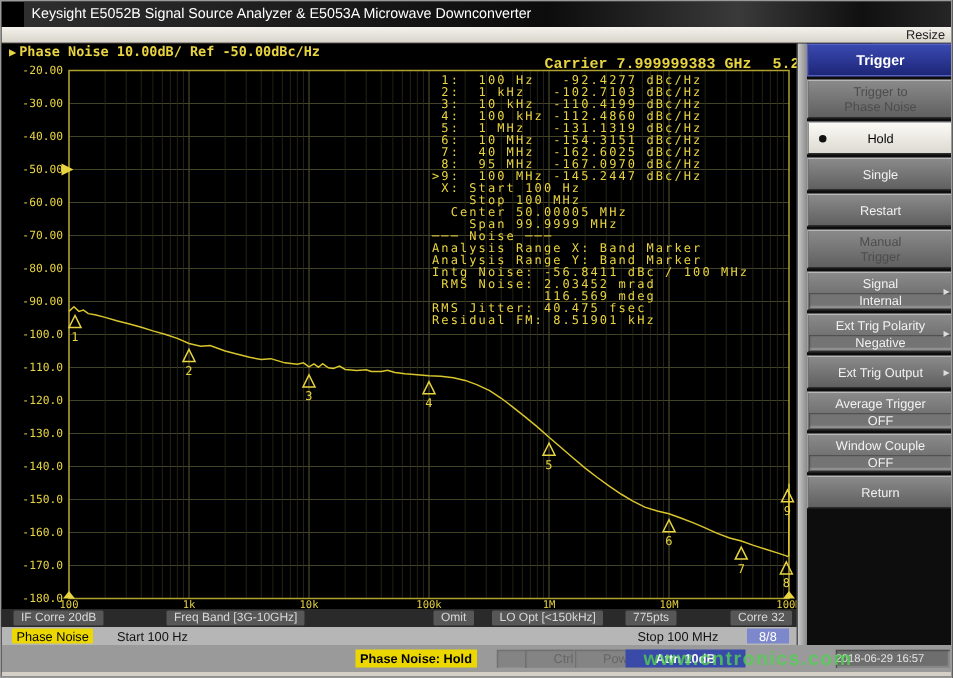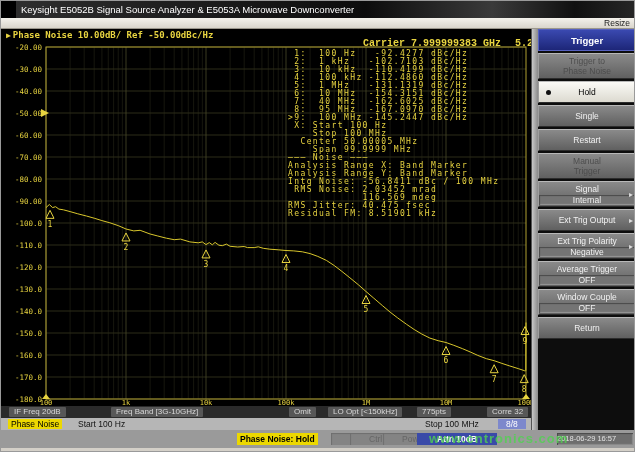--- a/index.html
+++ b/index.html
@@ -225,21 +225,21 @@
 ─── Noise ───
 Analysis Range X: Band Marker
 Analysis Range Y: Band Marker
 Intg Noise: -56.8411 dBc / 100 MHz
  RMS Noise: 2.03452 mrad
             116.569 mdeg
 RMS Jitter: 40.475 fsec
 Residual FM: 8.51901 kHz</pre>
 
     <div id="row1">
-      <span class="seg" style="left:8px">IF Freq 20dB</span>
+      <span class="seg" style="left:8px">IF Corre 20dB</span>
       <span class="seg" style="left:110px">Freq Band [3G-10GHz]</span>
       <span class="seg" style="left:288px">Omit</span>
       <span class="seg" style="left:327px">LO Opt [&lt;150kHz]</span>
       <span class="seg" style="left:416px">775pts</span>
       <span class="seg" style="left:486px">Corre 32</span>
     </div>
 
     <div id="row2">
       <span class="chip-y" style="left:7px">Phase Noise</span>
       <span id="row2-left-text">Start 100 Hz</span>
@@ -268,26 +268,26 @@
       <span>Restart</span>
     </div>
     <div class="btn two disabled">
       <span>Manual</span>
       <span>Trigger</span>
     </div>
     <div class="btn two submenu">
       <span>Signal</span>
       <span class="val">Internal</span>
     </div>
-    <div class="btn one submenu">
-      <span>Ext Trig Output</span>
-    </div>
     <div class="btn two submenu">
       <span>Ext Trig Polarity</span>
       <span class="val">Negative</span>
+    </div>
+    <div class="btn one submenu">
+      <span>Ext Trig Output</span>
     </div>
     <div class="btn two">
       <span>Average Trigger</span>
       <span class="val">OFF</span>
     </div>
     <div class="btn two">
       <span>Window Couple</span>
       <span class="val">OFF</span>
     </div>
     <div class="btn one">

